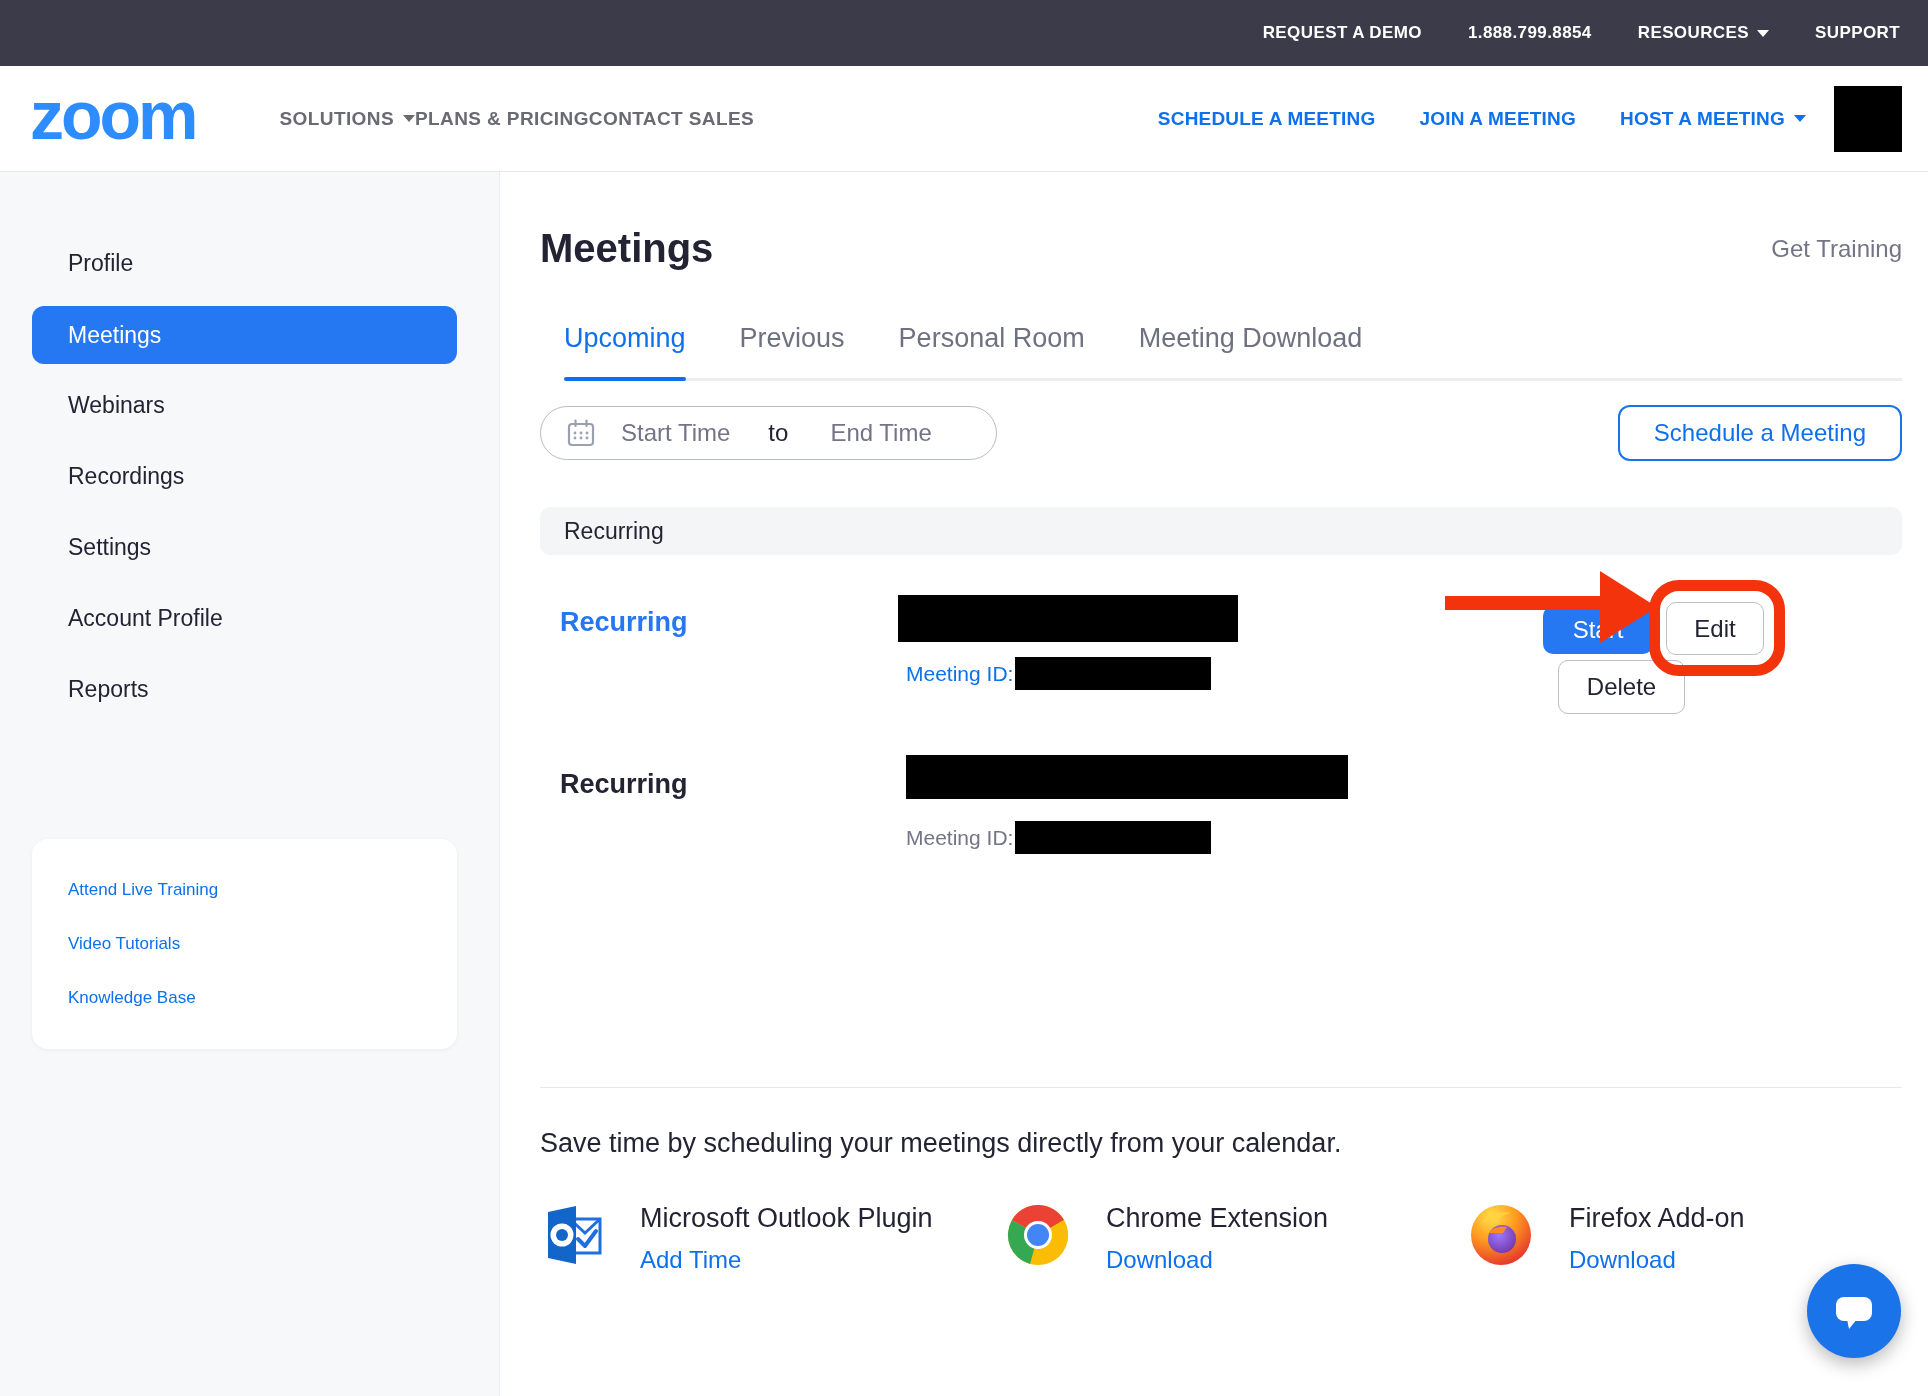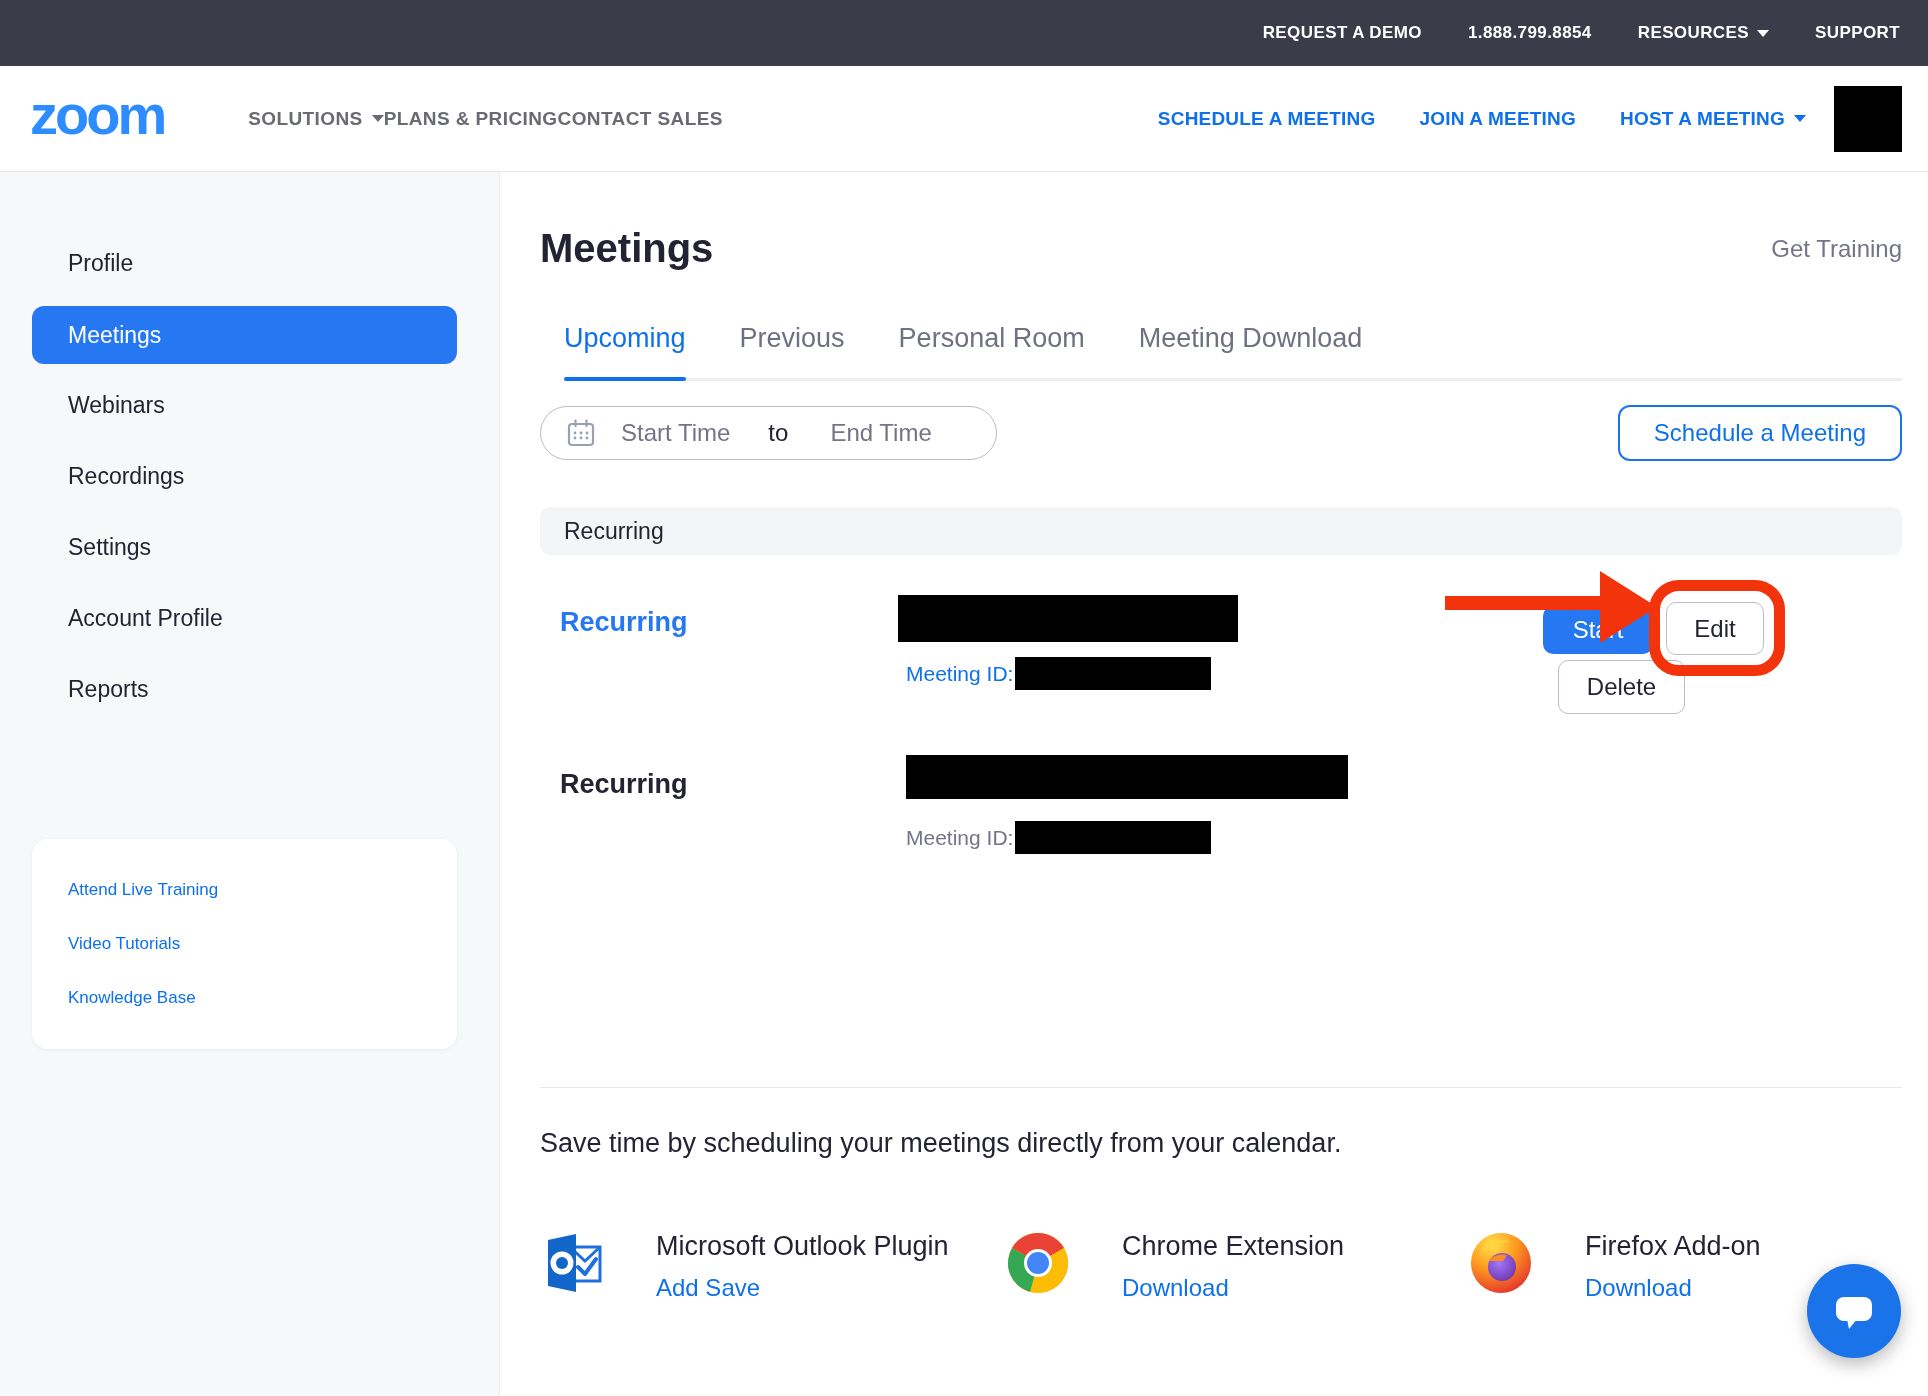--- a/index.html
+++ b/index.html
@@ -6,21 +6,21 @@
   html,body { width:1928px; height:1396px; overflow:hidden; }
   body { font-family:"Liberation Sans", sans-serif; background:#fff; position:relative; color:#232333; }
 
   
   .topbar { height:66px; background:#3b3b4a; display:flex; align-items:center; justify-content:flex-end; gap:46px; padding-right:28px; }
   .topbar-item { color:#fff; font-size:17px; font-weight:700; letter-spacing:.4px; display:flex; align-items:center; gap:8px; cursor:pointer; }
   .caret { display:inline-block; width:0; height:0; border-left:6px solid transparent; border-right:6px solid transparent; border-top:7px solid currentColor; }
 
   
   .header { height:106px; background:#fff; border-bottom:1px solid #e7e7ec; display:flex; align-items:center; padding:0 26px 0 30px; }
-  .logo { font-size:56px; font-weight:700; color:#2d8cff; letter-spacing:-3px; line-height:1; padding-bottom:8px; cursor:pointer; }
+  .logo { font-size:68px; font-weight:700; color:#2d8cff; letter-spacing:-3px; line-height:1; padding-bottom:8px; cursor:pointer; }
   .main-nav { margin-left:84px; display:flex; }
   .main-nav .nav-item { color:#696a72; font-size:19px; font-weight:600; letter-spacing:.4px; display:flex; align-items:center; gap:9px; cursor:pointer; }
   .header-actions { margin-left:auto; display:flex; gap:44px; align-items:center; }
   .header-actions .action-item { color:#0e71eb; font-size:19px; font-weight:600; letter-spacing:.2px; display:flex; align-items:center; gap:9px; cursor:pointer; white-space:nowrap; }
   .avatar { width:68px; height:66px; background:#000; margin-left:28px; flex:0 0 auto; cursor:pointer; }
 
   
   .layout { display:flex; height:1224px; }
   .sidebar { width:500px; background:#f7f8fa; border-right:1px solid #ebebef; flex:0 0 auto; }
   .side-nav { padding-top:56px; }
@@ -68,21 +68,21 @@
   .btn-edit { left:1126px; top:7px; width:98px; height:53px; background:#fff; border:1px solid #babecb; color:#232333; z-index:2; }
   .btn-delete { left:1018px; top:65px; width:127px; height:54px; background:#fff; border:1px solid #babecb; color:#232333; z-index:2; }
 
   .red-rect { position:absolute; left:1109px; top:-15px; width:136px; height:96px; border:11px solid #f3330c; border-radius:30px; z-index:5; pointer-events:none; }
   .arrow-svg { position:absolute; left:905px; top:-26px; z-index:6; pointer-events:none; }
 
   .divider { margin-top:222px; height:1px; background:#e8e8ee; }
   .save-time { margin-top:40px; font-size:27px; font-weight:500; color:#232333; }
 
   .plugins { margin-top:44px; display:flex; }
-  .plugin { display:flex; gap:52px;margin-top:28px; }
+  .plugin { display:flex; gap:36px; }
   .plugin.p1 { width:466px; }
   .plugin.p2 { width:463px; }
   .plugin-icon { width:64px; height:64px; flex:0 0 auto; }
   .plugin-name { font-size:27px; color:#232333; line-height:1.15; }
   .plugin-link { font-size:24px; color:#0e71eb; margin-top:12px; cursor:pointer; }
 
   .chat-fab { position:absolute; left:1807px; top:1264px; width:94px; height:94px; border-radius:50%; background:#1a73e8; box-shadow:0 6px 18px rgba(0,0,0,.28); display:flex; align-items:center; justify-content:center; cursor:pointer; }
 </style>
 </head>
 <body>
@@ -211,21 +211,21 @@
         <svg class="plugin-icon" viewBox="0 0 64 64">
           <path d="M30 16 h30 v34 H30 z" fill="#fff" stroke="#1f6fe0" stroke-width="3"></path>
           <path d="M30 16 L45 30 60 16" fill="none" stroke="#1f6fe0" stroke-width="3"></path>
           <polyline points="38,36 45,43 56,28" fill="none" stroke="#1f6fe0" stroke-width="4" stroke-linecap="round" stroke-linejoin="round"></polyline>
           <polygon points="8,9 36,3 36,61 8,55" fill="#1266c9"></polygon>
           <circle cx="22" cy="32" r="11.5" fill="#fff"></circle>
           <circle cx="22" cy="32" r="6" fill="#1266c9"></circle>
         </svg>
         <div>
           <div class="plugin-name">Microsoft Outlook Plugin</div>
-          <div class="plugin-link">Add Save</div>
+          <div class="plugin-link">Add Time</div>
         </div>
       </div>
 
       <div class="plugin p2">
         <svg class="plugin-icon" viewBox="0 0 64 64">
           <circle cx="32" cy="32" r="30" fill="#fbbc05"></circle>
           <path d="M32 32 L6 17 A30 30 0 0 1 58 17 Z" fill="#ea4335"></path>
           <path d="M32 32 L6 17 A30 30 0 0 0 24 61 Z" fill="#34a853"></path>
           <path d="M58 17 A30 30 0 0 1 40 61 L32 32 Z" fill="#fbbc05"></path>
           <circle cx="32" cy="32" r="14" fill="#fff"></circle>

